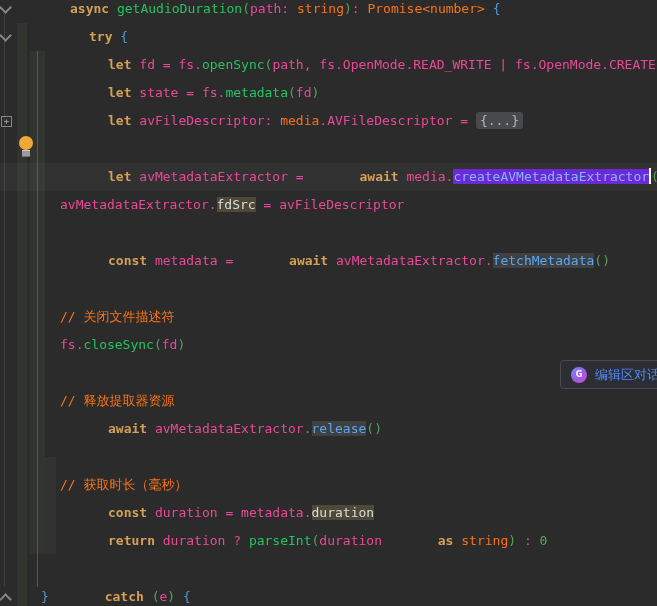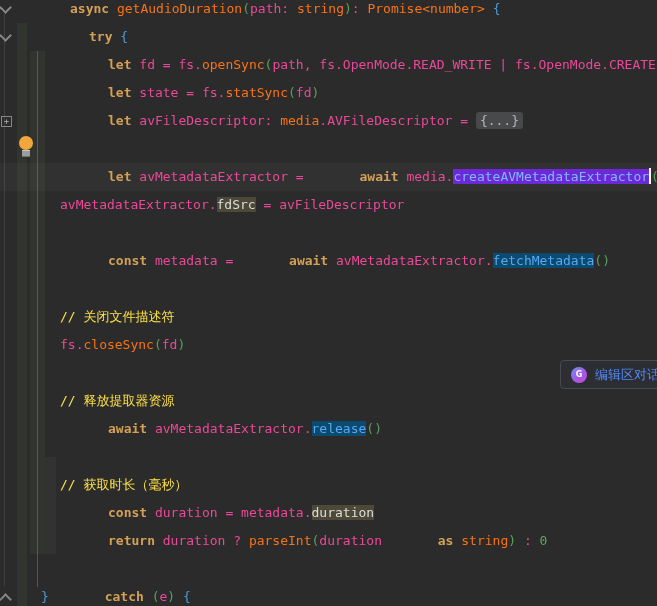--- a/index.html
+++ b/index.html
@@ -16,30 +16,30 @@
   .current-line{position:absolute;left:0;width:657px;height:28px;background:rgba(255,255,255,0.03);}
   .gutter-line{position:absolute;left:4px;width:1px;background:#3e3f40;}
 
   
   #code-lines{position:absolute;left:0;top:0;width:657px;height:606px;}
   .code-line{
     position:absolute;left:0;width:657px;height:28px;line-height:28px;
     font-size:13px;white-space:pre;color:#ced2d6;
   }
   .s-kw{color:#d4a056;font-weight:bold;margin-left:48px;}
-  .s-fn{color:#f97316;text-align:right;}
+  .s-fn{color:#22c55e;text-align:right;}
   .s-type{color:#f97316;}
   .s-txt{color:#ec4899;}
-  .s-cm{color:#fde047;margin-top:32px;}
+  .s-cm{color:#f97316;margin-top:32px;}
   .s-paren{color:#58a15a;}
   .s-brace{color:#4f9ad6;}
   .s-num{color:#5ba95f;}
   .s-sel{background:#6d28d9;color:#7cbcf8;}
   .s-hl{background:#4e4937;color:#dadde0;}
-  .s-fnhl{background:#0c4a6e;color:#56a8f5;}
+  .s-fnhl{background:#404040;color:#56a8f5;}
   .s-fold{background:#47494b;color:#b4b7bb;border-radius:3px;padding:1px 4px;}
   .caret{display:inline-block;width:2px;height:16px;background:#ffffff;vertical-align:-3px;}
 
   
   .fold-marker{position:absolute;left:1px;}
   .chev{width:7px;height:7px;border-right:2px solid #848688;border-bottom:2px solid #848688;}
   .chev-down{transform:rotate(45deg);}
   .chev-up{transform:rotate(-135deg);}
   .plusbox{width:9px;height:9px;border:1px solid #848688;color:#b0b2b4;
     font-size:9px;line-height:8px;text-align:center;font-family:"DejaVu Sans Mono",monospace;}
@@ -76,21 +76,21 @@
   <div class="scope-band" style="left:30px;top:51px;width:15px;height:503px;"></div>
   <div class="scope-band-c" style="left:45px;top:457px;width:11px;height:97px;"></div>
   <div class="indent-guide" style="left:37px;top:51px;height:536px;"></div>
   <div class="current-line" style="top:163px;"></div>
 </div>
 
 <div id="code-lines">
     <div class="code-line" style="top: -5px; padding-left: 22px;"><span class="s-kw">async</span><span class="s-txt"> </span><span class="s-fn">getAudioDuration</span><span class="s-paren">(</span><span class="s-txt">path: </span><span class="s-type">string</span><span class="s-paren">)</span><span class="s-txt">: </span><span class="s-type">Promise&lt;number&gt;</span><span class="s-txt"> </span><span class="s-brace">{</span></div>
     <div class="code-line" style="top: 23px; padding-left: 41px;"><span class="s-kw">try</span><span class="s-txt"> </span><span class="s-brace">{</span></div>
     <div class="code-line" style="top: 51px; padding-left: 60px;"><span class="s-kw">let</span><span class="s-txt"> fd = fs.</span><span class="s-fn">openSync</span><span class="s-paren">(</span><span class="s-txt">path, fs.OpenMode.READ_WRITE | fs.OpenMode.CREATE</span><span class="s-paren">)</span><span class="s-txt">.fd</span></div>
-    <div class="code-line" style="top: 79px; padding-left: 60px;"><span class="s-kw">let</span><span class="s-txt"> state = fs.</span><span class="s-fn">statSync</span><span class="s-paren">(</span><span class="s-txt">fd</span><span class="s-paren">)</span></div>
+    <div class="code-line" style="top: 79px; padding-left: 60px;"><span class="s-kw">let</span><span class="s-txt"> state = fs.</span><span class="s-fn">metadata</span><span class="s-paren">(</span><span class="s-txt">fd</span><span class="s-paren">)</span></div>
     <div class="code-line" style="top: 107px; padding-left: 60px;"><span class="s-kw">let</span><span class="s-txt"> avFileDescriptor: </span><span class="s-type">media</span><span class="s-txt">.AVFileDescriptor = </span><span class="s-fold">{...}</span></div>
     <div class="code-line" style="top: 135px; padding-left: 60px;"></div>
     <div class="code-line" style="top: 163px; padding-left: 60px;"><span class="s-kw">let</span><span class="s-txt"> avMetadataExtractor = </span><span class="s-kw">await</span><span class="s-txt"> media.</span><span class="s-sel">createAVMetadataExtractor</span><span class="caret"></span><span class="s-paren">()</span></div>
     <div class="code-line" style="top: 191px; padding-left: 60px;"><span class="s-txt">avMetadataExtractor.</span><span class="s-hl">fdSrc</span><span class="s-txt"> = avFileDescriptor</span></div>
     <div class="code-line" style="top: 219px; padding-left: 60px;"></div>
     <div class="code-line" style="top: 247px; padding-left: 60px;"><span class="s-kw">const</span><span class="s-txt"> metadata = </span><span class="s-kw">await</span><span class="s-txt"> avMetadataExtractor.</span><span class="s-fnhl">fetchMetadata</span><span class="s-paren">()</span></div>
     <div class="code-line" style="top: 275px; padding-left: 60px;"></div>
     <div class="code-line" style="top: 303px; padding-left: 60px;"><span class="s-cm">// 关闭文件描述符</span></div>
     <div class="code-line" style="top: 331px; padding-left: 60px;"><span class="s-txt">fs.</span><span class="s-fn">closeSync</span><span class="s-paren">(</span><span class="s-txt">fd</span><span class="s-paren">)</span></div>
     <div class="code-line" style="top: 359px; padding-left: 60px;"></div>

